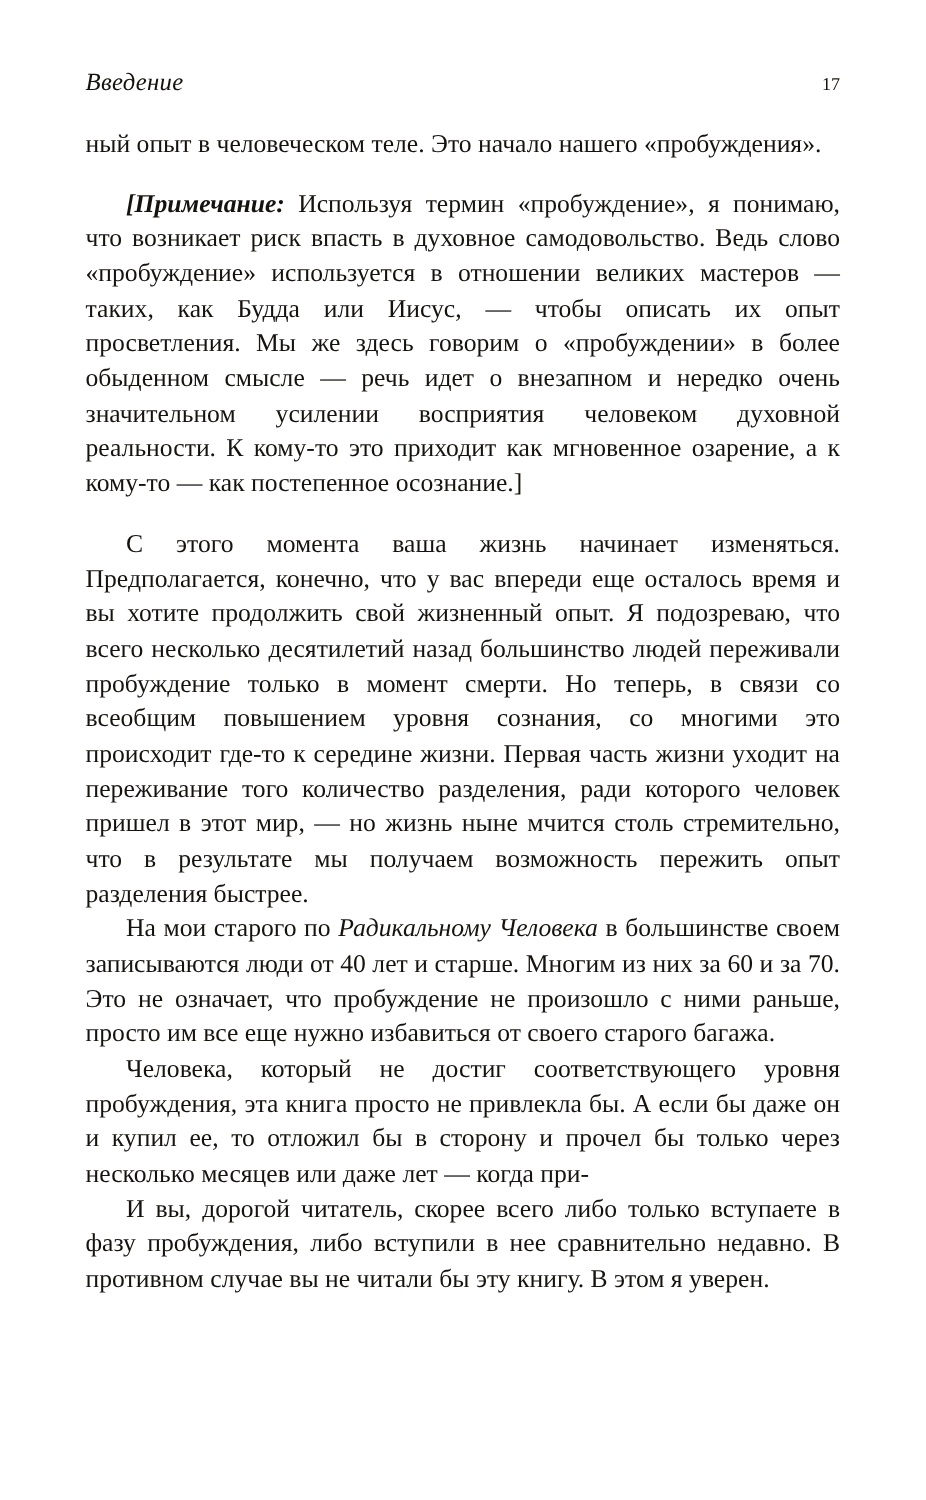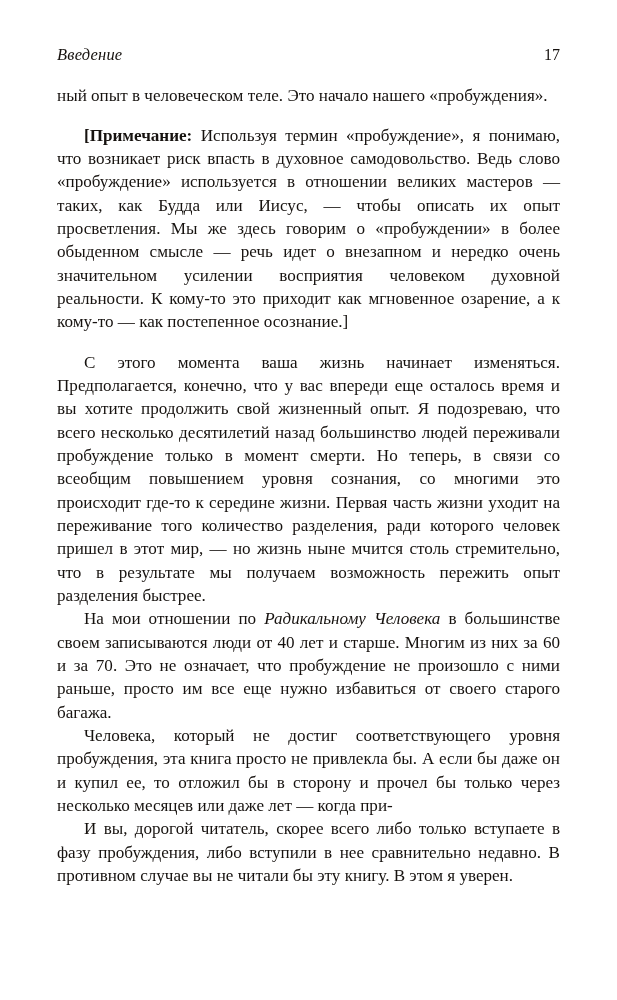--- a/index.html
+++ b/index.html
@@ -28,21 +28,21 @@
     font-size: 16.5px;
     line-height: 1;
     margin-bottom: 20px;
   }
   .running-head .title {
     font-style: italic;
     letter-spacing: 0.2px;
   }
   .running-head .folio {
     font-style: normal;
-    font-size: 16px;
+    font-size: 12px;
   }
   .body-text {
     font-size: 17.1px;
     line-height: 1.365;
     text-align: justify;
     text-justify: inter-word;
     hyphens: manual;
   }
   p {
     margin: 0;
@@ -53,20 +53,21 @@
   p.indent {
     text-indent: 27px;
   }
   .note-block {
     margin-top: 17px;
     margin-bottom: 17px;
     text-indent: 27px;
   }
   .note-block b {
     font-weight: bold;
+    font-style: italic;
   }
   .ital {
     font-style: italic;
   }
 </style>
 </head>
 <body>
 
 <div class="page">
 
@@ -76,20 +77,20 @@
   </div>
 
   <div class="body-text">
 
     <p class="cont">ный опыт в человеческом теле. Это начало нашего «пробуждения».</p>
 
     <p class="note-block"><b>[Примечание:</b><span> Используя термин «пробуждение», я понимаю, что возникает риск впасть в духовное самодовольство. Ведь слово «пробуждение» используется в отношении великих мастеров — таких, как Будда или Иисус, — чтобы описать их опыт просветления. Мы же здесь говорим о «пробуждении» в более обыденном смысле — речь идет о внезапном и нередко очень значительном усилении восприятия человеком духовной реальности. К кому-то это приходит как мгновенное озарение, а к кому-то — как постепенное осознание.]</span></p>
 
     <p class="indent">С этого момента ваша жизнь начинает изменяться. Предполагается, конечно, что у вас впереди еще осталось время и вы хотите продолжить свой жизненный опыт. Я подозреваю, что всего несколько десятилетий назад большинство людей переживали пробуждение только в момент смерти. Но теперь, в связи со всеобщим повышением уровня сознания, со многими это происходит где-то к середине жизни. Первая часть жизни уходит на переживание того количество разделения, ради которого человек пришел в этот мир, — но жизнь ныне мчится столь стремительно, что в результате мы получаем возможность пережить опыт разделения быстрее.</p>
 
-    <p class="indent"><span>На мои отношении по </span><span class="ital">Радикальному Человека</span><span> в большинстве своем записываются люди от 40 лет и старше. Многим из них за 60 и за 70. Это не означает, что пробуждение не произошло с ними раньше, просто им все еще нужно избавиться от своего старого багажа.</span></p>
+    <p class="indent"><span>На мои старого по </span><span class="ital">Радикальному Человека</span><span> в большинстве своем записываются люди от 40 лет и старше. Многим из них за 60 и за 70. Это не означает, что пробуждение не произошло с ними раньше, просто им все еще нужно избавиться от своего старого багажа.</span></p>
 
     <p class="indent">Человека, который не достиг соответствующего уровня пробуждения, эта книга просто не привлекла бы. А если бы даже он и купил ее, то отложил бы в сторону и прочел бы только через несколько месяцев или даже лет — когда при-</p>
 
     <p class="indent">И вы, дорогой читатель, скорее всего либо только вступаете в фазу пробуждения, либо вступили в нее сравнительно недавно. В противном случае вы не читали бы эту книгу. В этом я уверен.</p>
 
   </div>
 </div>
 
 </body></html>

